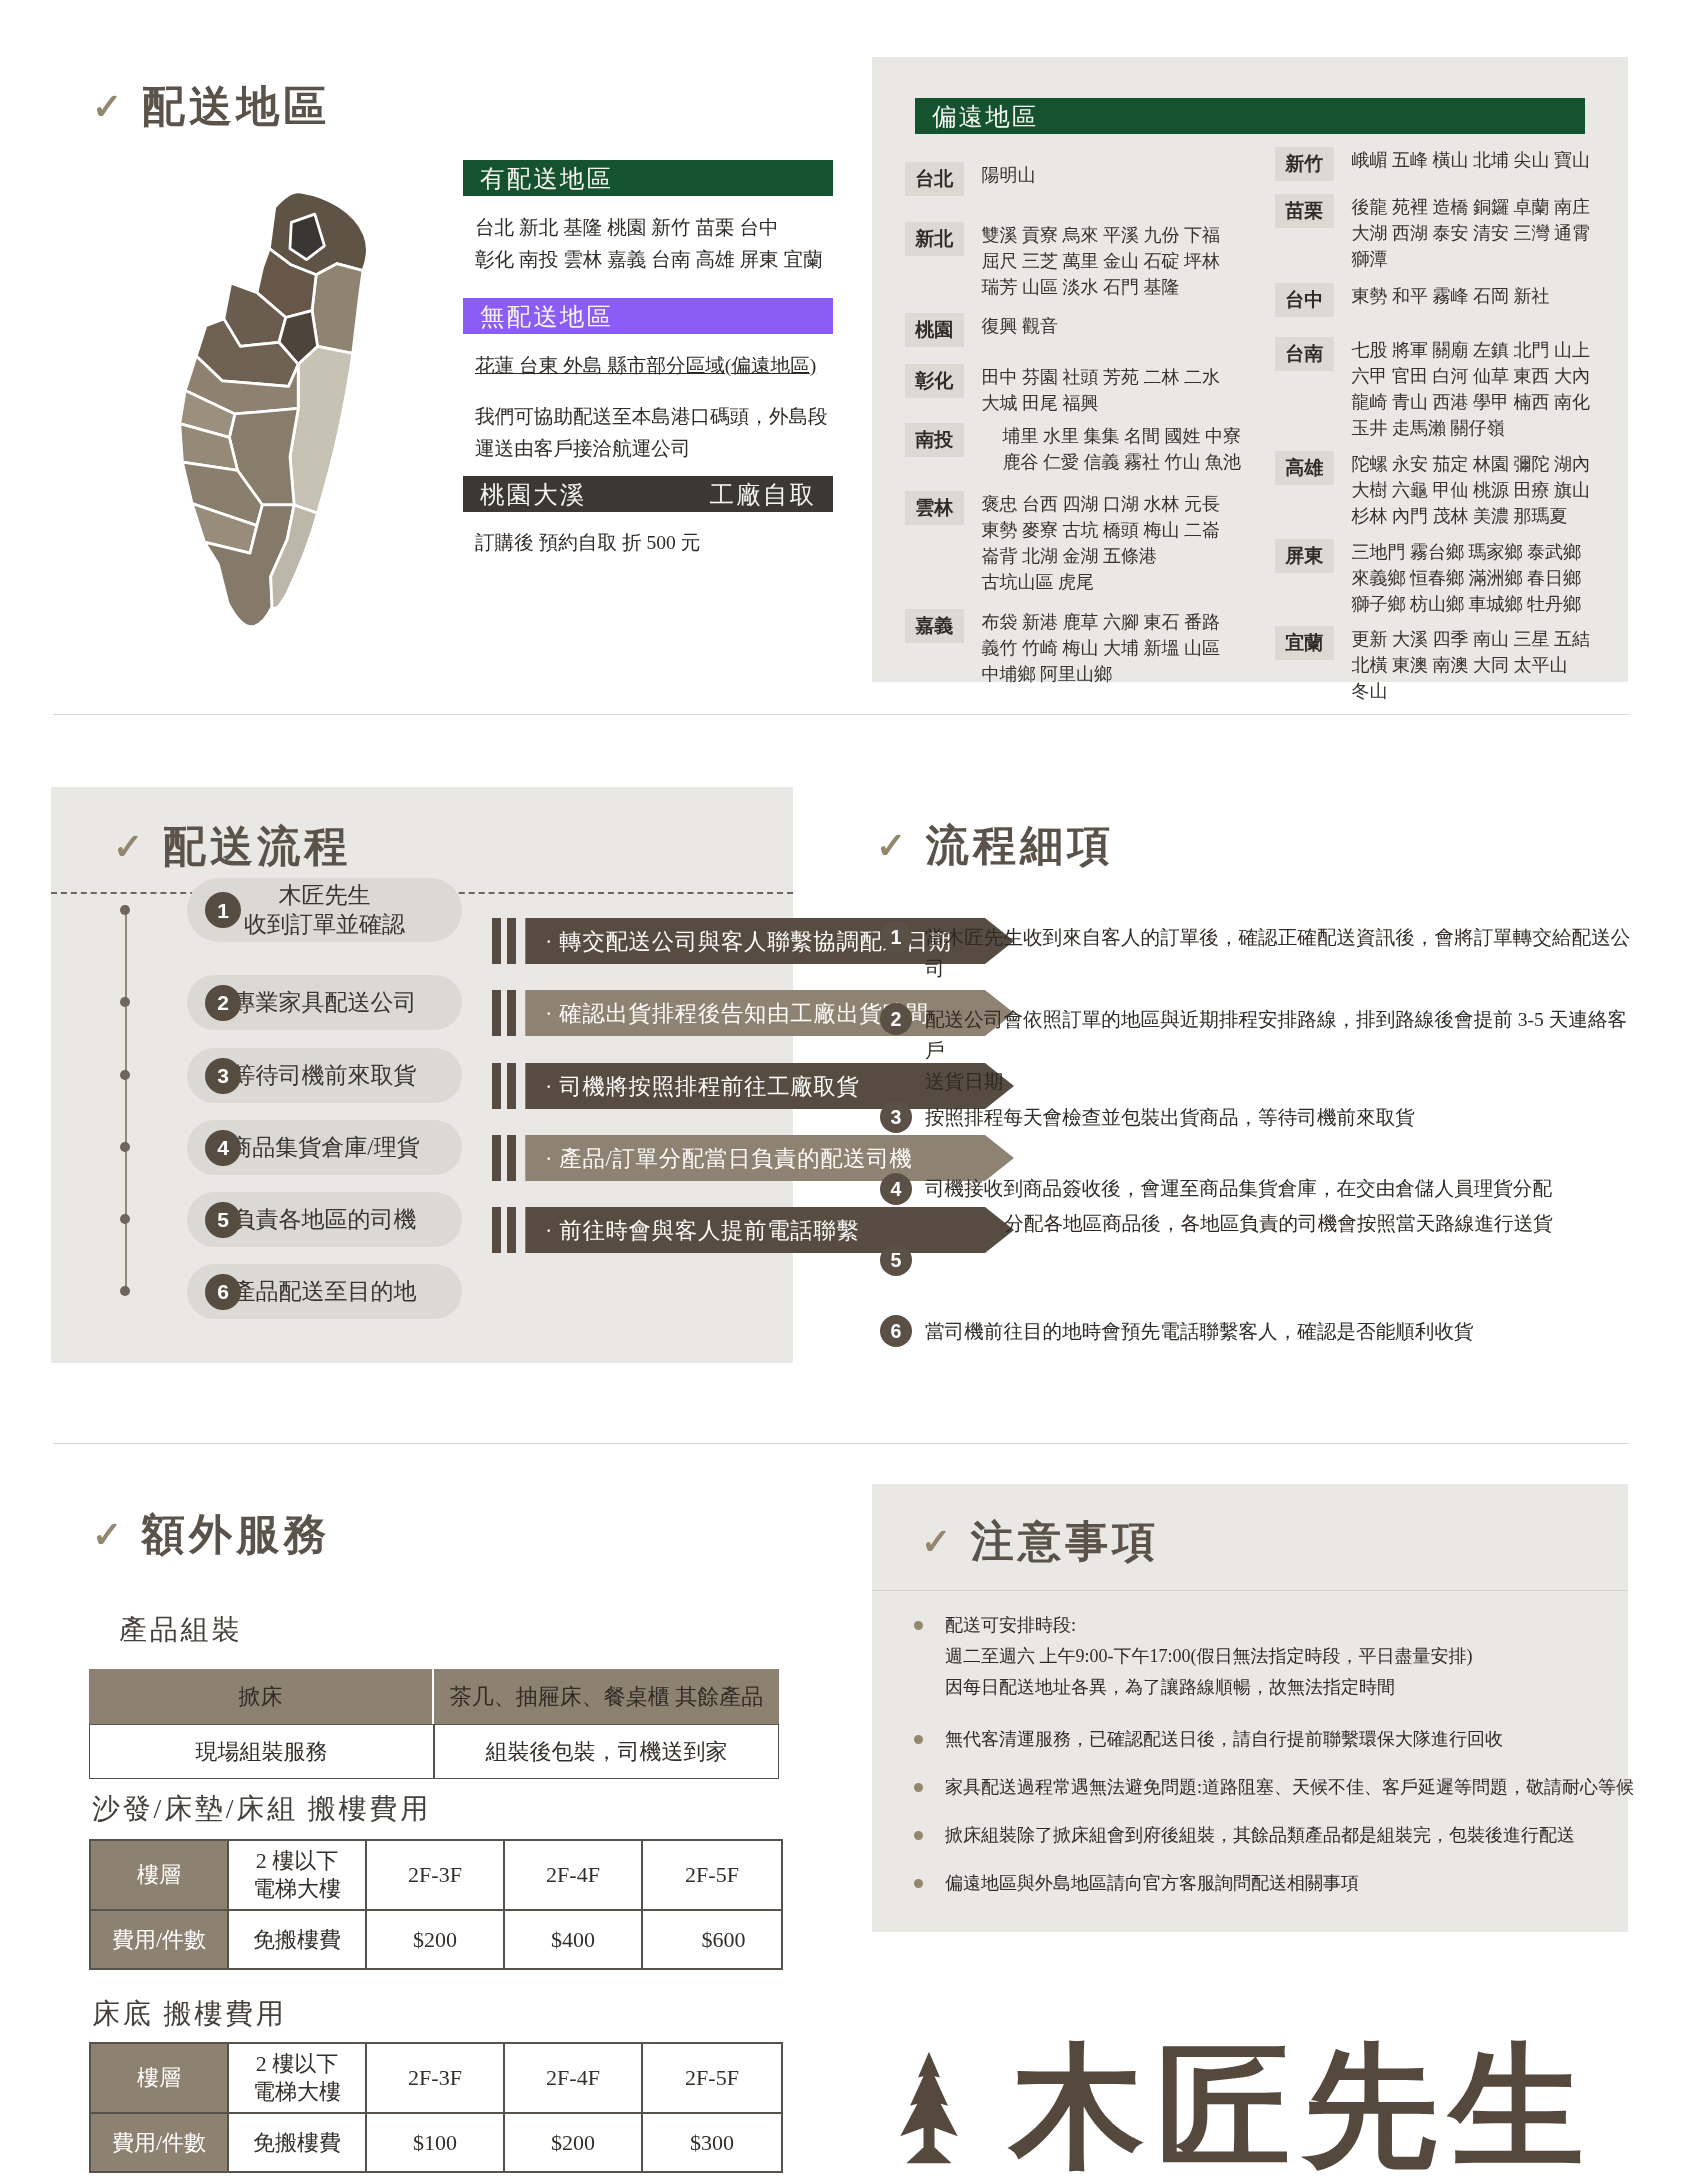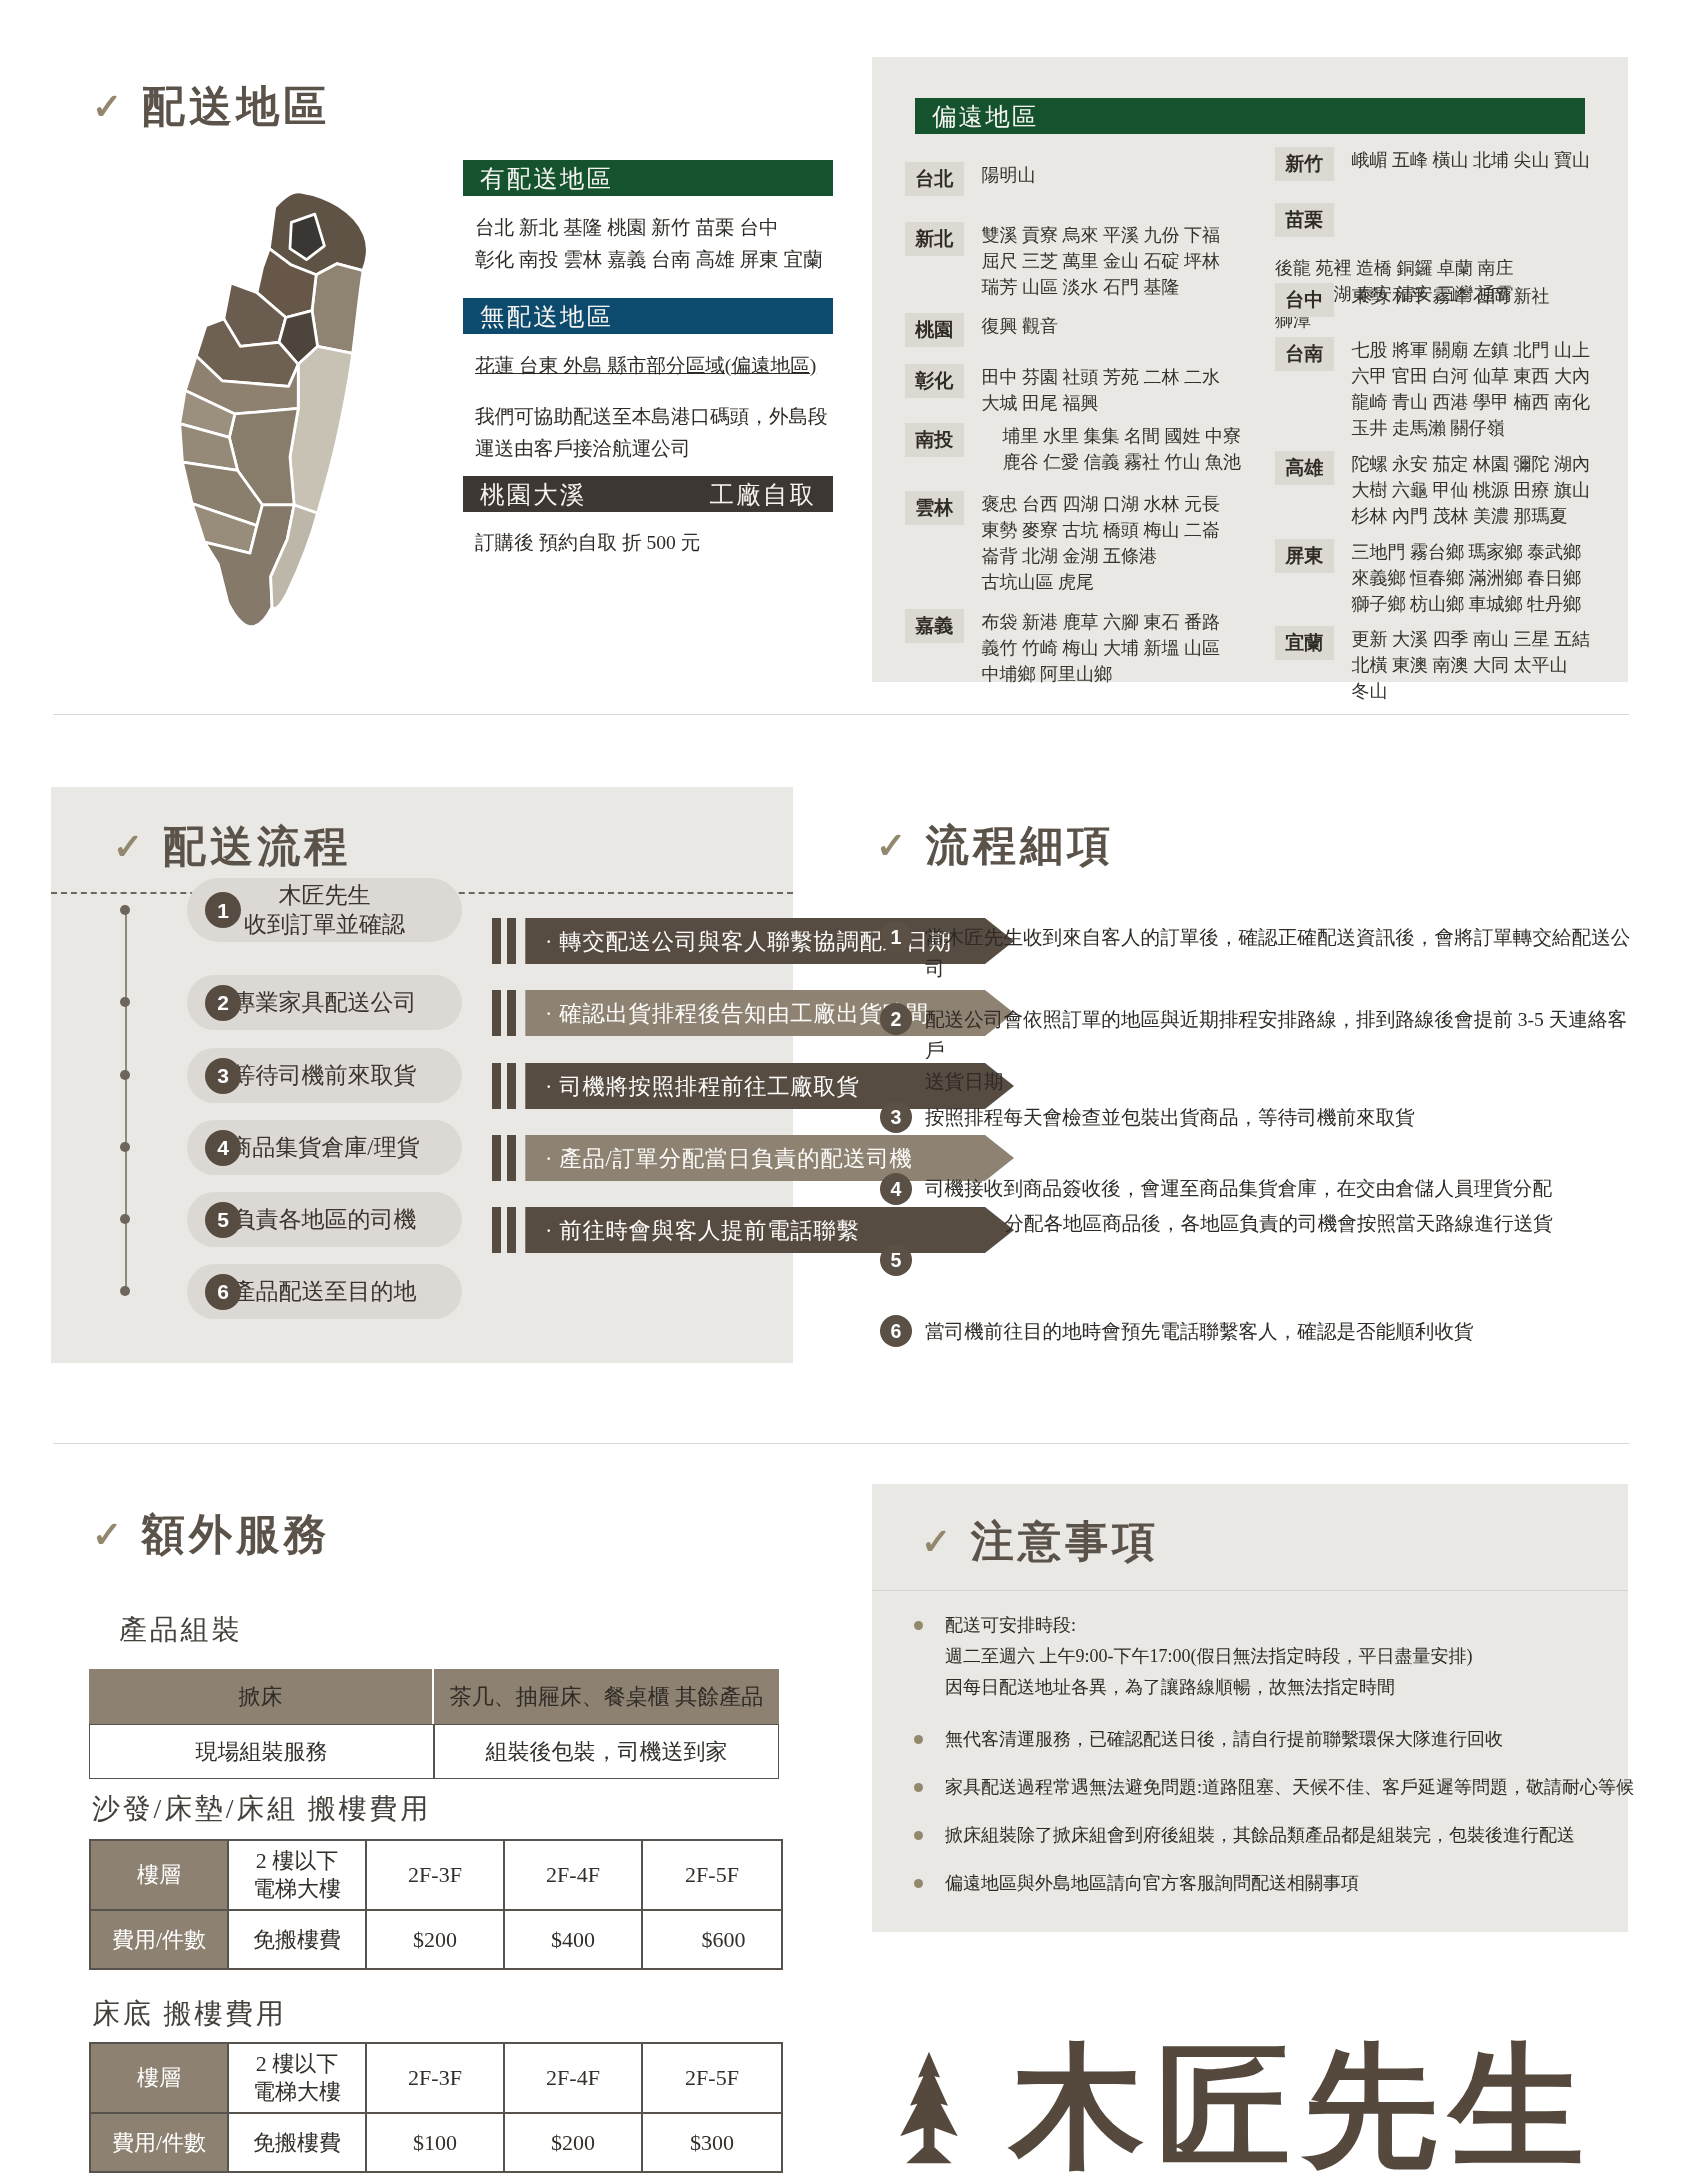--- a/index.html
+++ b/index.html
@@ -10,21 +10,21 @@
   }
   .abs{position:absolute;}
   .pre{white-space:pre-line;}
   .nowrap{white-space:nowrap;}
   
   .sec-title{display:flex;align-items:center;gap:15.4px;font-size:43px;font-weight:600;color:#5b534a;letter-spacing:4.2px;}
   .check{color:#93886e;font-size:36px;font-weight:700;line-height:1;}
   
   .bar{display:flex;align-items:center;height:36px;padding:0 17px;color:#f7f5f2;font-size:24.5px;letter-spacing:2.1px;box-sizing:border-box;}
   .bar-dark{background:#14532d;}
-  .bar-tan{background:#0c4a6e;}
+  .bar-tan{background:#8b5cf6;}
   .bar-darkest{background:#3c3733;justify-content:space-between;}
   .panel{background:#e9e8e5;}
   
   .tag{background:#dcd8d2;color:#2f2b26;font-weight:700;font-size:19px;padding:4.2px 9.8px;text-align:center;min-width:39px;display:inline-block;}
   .areas{font-size:18px;line-height:26px;color:#36312b;}
   .remote-row{display:flex;gap:18px;align-items:flex-start;}
   
   .b-text{font-size:19.6px;line-height:32px;color:#2f2a25;}
   
   .pill{background:#dcd9d4;border-radius:34px;display:flex;align-items:center;justify-content:center;text-align:center;
@@ -146,21 +146,21 @@
     <span class="tag">嘉義</span>
     <span class="areas pre">布袋 新港 鹿草 六腳 東石 番路
 義竹 竹崎 梅山 大埔 新塭 山區
 中埔鄉 阿里山鄉</span>
   </div>
 
   <div class="abs remote-row" style="left:403px;top:90px;">
     <span class="tag">新竹</span>
     <span class="areas pre">峨嵋 五峰 橫山 北埔 尖山 寶山</span>
   </div>
-  <div class="abs remote-row" style="left:403px;top:146px;flex-direction:column;">
+  <div class="abs remote-row" style="left:403px;top:137px;">
     <span class="tag">苗栗</span>
     <span class="areas pre">後龍 苑裡 造橋 銅鑼 卓蘭 南庄
 大湖 西湖 泰安 清安 三灣 通霄
 獅潭</span>
   </div>
   <div class="abs remote-row" style="left:403px;top:226px;">
     <span class="tag">台中</span>
     <span class="areas pre">東勢 和平 霧峰 石岡 新社</span>
   </div>
   <div class="abs remote-row" style="left:403px;top:280px;">

